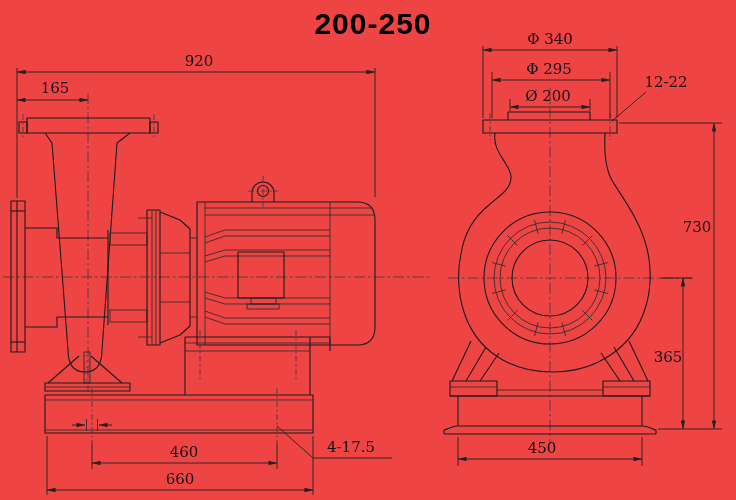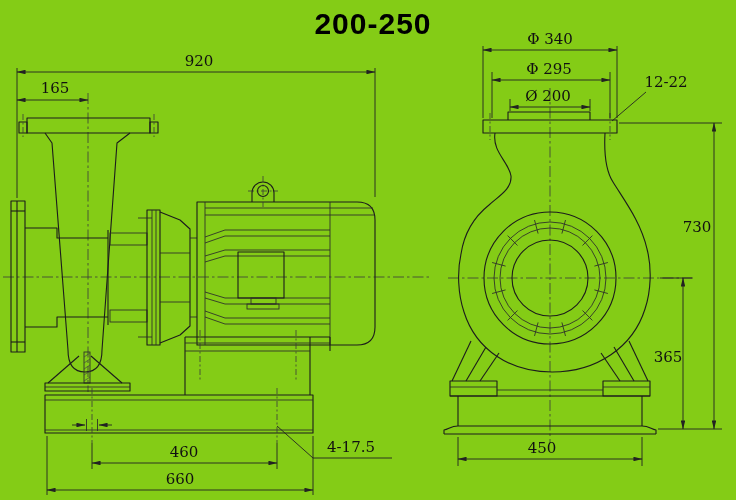--- a/index.html
+++ b/index.html
@@ -1,16 +1,16 @@
 <!DOCTYPE html>
 <html><head>
 <meta charset="utf-8">
 <style>
   html,body{margin:0;padding:0;background:#fff;}
-  .page{position:relative;width:736px;height:500px;background:#84cc16;overflow:hidden;
+  .page{position:relative;width:736px;height:500px;background:#ef4444;overflow:hidden;
         font-family:"Liberation Sans",sans-serif;}
   svg{display:block;}
   
   .ln{fill:none;stroke:#1c1c1c;stroke-width:1.1;stroke-linecap:butt;stroke-linejoin:round;}
   .thin{fill:none;stroke:#2a2a2a;stroke-width:0.85;}
   
   .cl{fill:none;stroke:#3a3a3a;stroke-width:0.8;stroke-dasharray:11 3 2.5 3;}
   
   .bl{fill:none;stroke:#3a3a3a;stroke-width:0.8;stroke-dasharray:6 2.5 2 2.5;}
   

